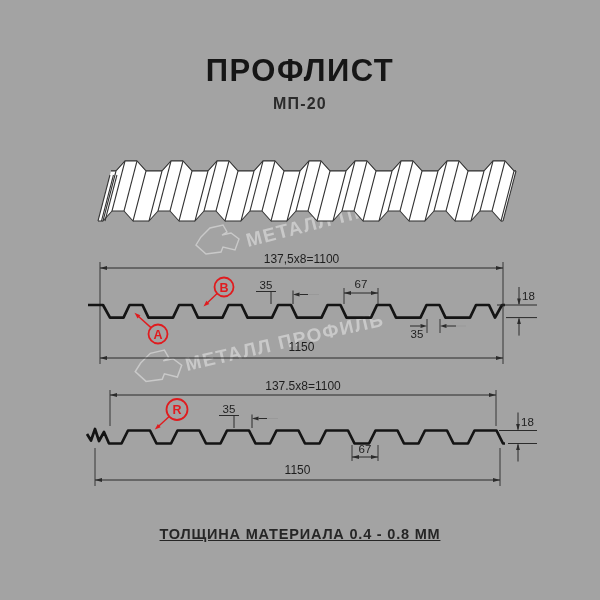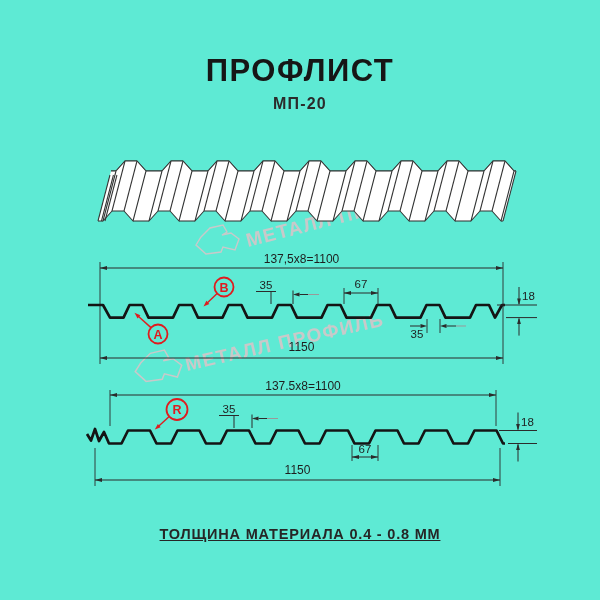--- a/index.html
+++ b/index.html
@@ -1,16 +1,16 @@
 <!DOCTYPE html>
 <html><head>
 <meta charset="utf-8">
 <style>
   html,body{margin:0;padding:0;background:#fff;}
-  #canvas{position:relative;width:600px;height:600px;background:#5eead4;overflow:hidden;
+  #canvas{position:relative;width:600px;height:600px;background:#a3a3a3;overflow:hidden;
           font-family:"Liberation Sans",sans-serif;}
   .title{position:absolute;left:0;top:53px;width:600px;text-align:center;
          font-size:31px;font-weight:800;letter-spacing:1.5px;color:#161616;}
   .subtitle{position:absolute;left:0;top:95px;width:600px;text-align:center;
          font-size:16px;font-weight:600;letter-spacing:1.2px;color:#2b2b2b;}
   .footer{position:absolute;left:0;top:526px;width:600px;text-align:center;
          font-size:14.5px;font-weight:600;letter-spacing:0.8px;color:#262626;text-decoration:underline;}
   svg{position:absolute;left:0;top:0;}
   svg text{font-family:"Liberation Sans",sans-serif;}
 </style>

